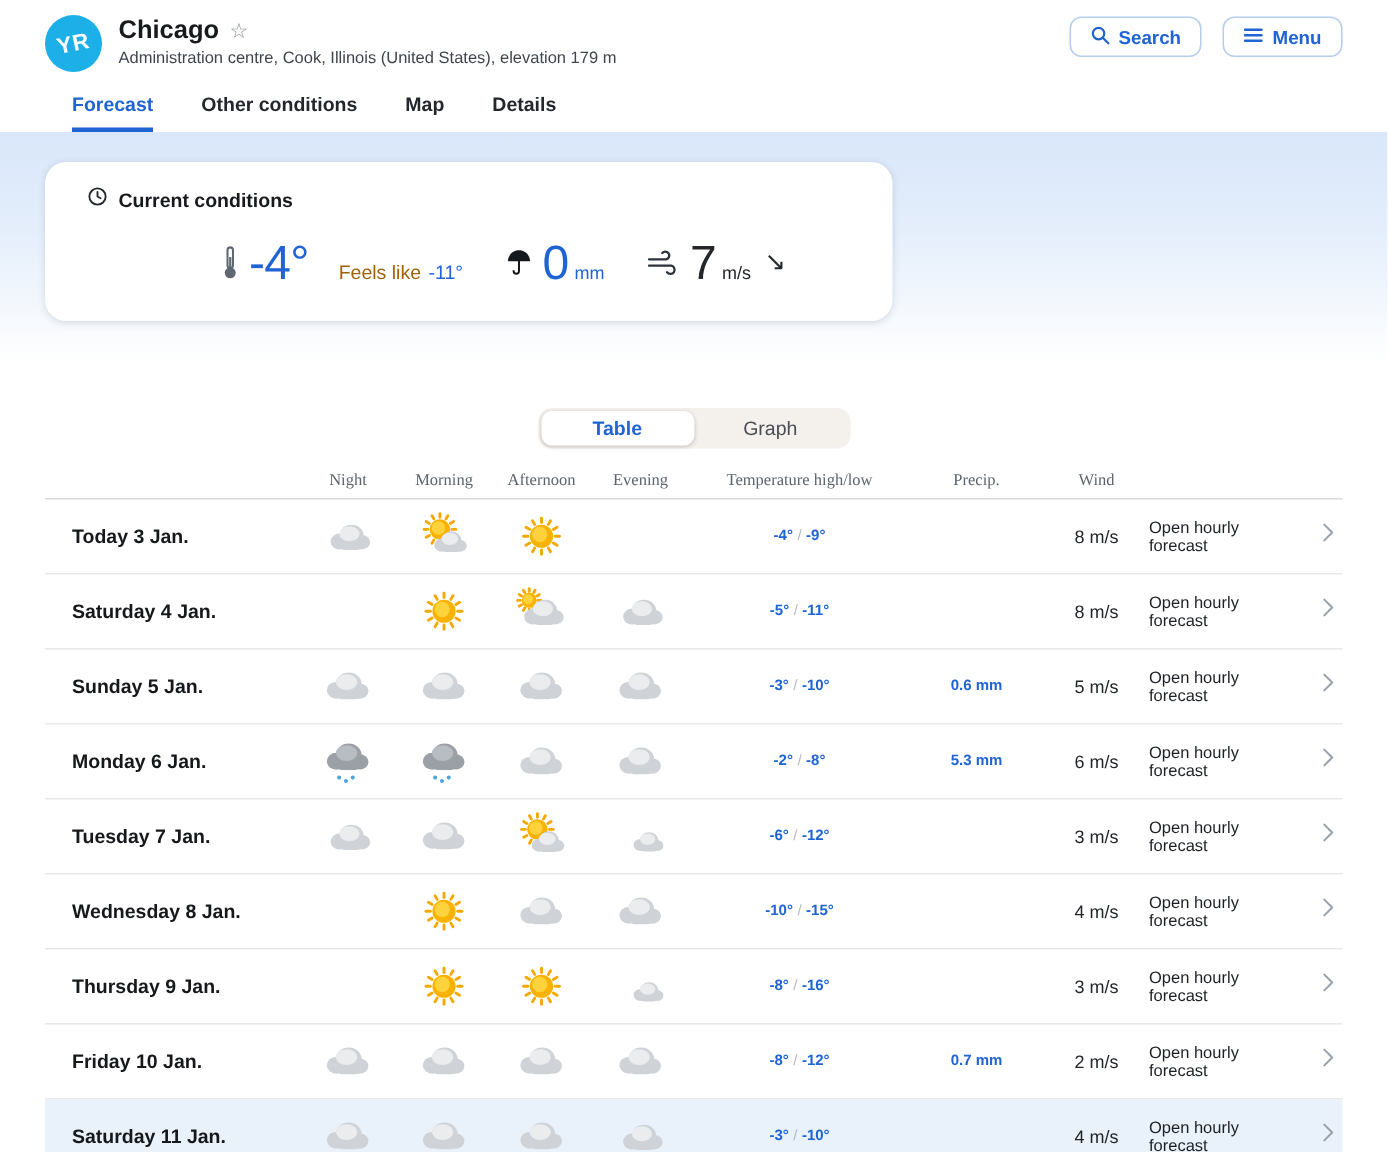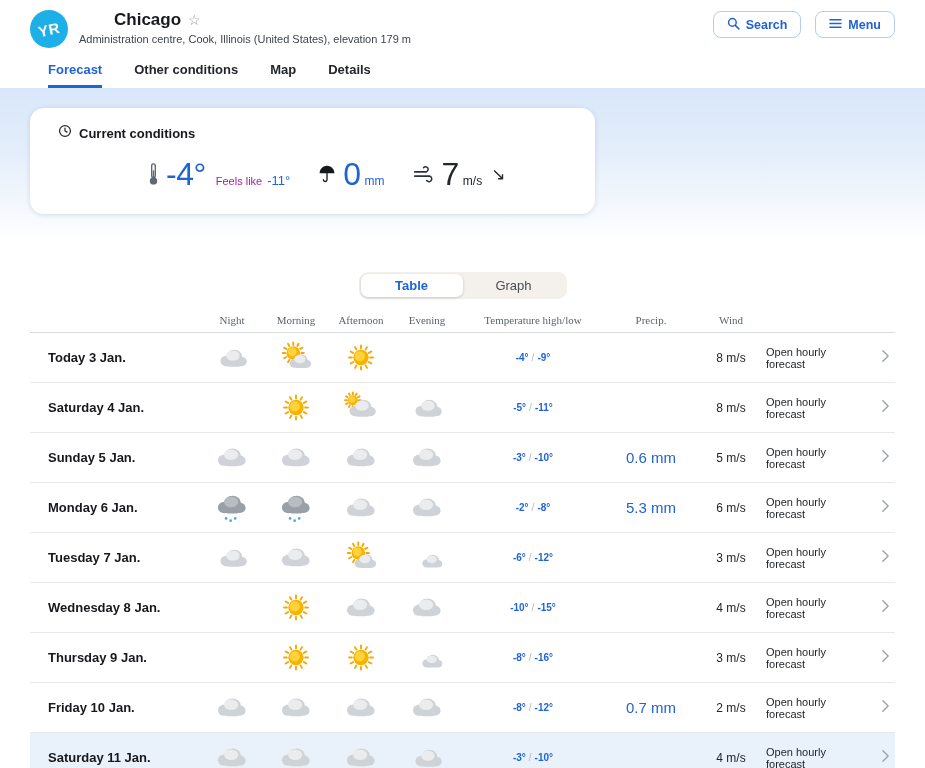--- a/index.html
+++ b/index.html
@@ -6,21 +6,21 @@
   html,body { width:925px; height:768px; overflow:hidden; background:#fff;
     font-family:"Liberation Sans","DejaVu Sans",sans-serif; color:#17191d; }
 
   
   .topbar { display:flex; align-items:flex-start; padding:10px 30px 0 30px; height:56px; }
   .logo { width:38px; height:38px; border-radius:50%; background:#1db0e8; color:#fff;
     display:flex; align-items:center; justify-content:center; flex:0 0 auto; cursor:pointer; }
   .logo span { font-weight:800; font-size:15px; transform:rotate(-12deg); letter-spacing:.5px; }
   .title-block { margin-left:11px; flex:1; }
   .title-row { display:flex; align-items:center; gap:7px; }
-  .title-row h1 { font-size:17px; font-weight:700; color:#17191d;margin-left:35px; }
+  .title-row h1 { font-size:17px; font-weight:700; color:#17191d; }
   .star { color:#8a9099; font-size:14px; cursor:pointer; line-height:1; }
   .subtitle { font-size:11px; color:#3f454c; margin-top:3px; }
   .top-buttons { display:flex; gap:14px; padding-top:1px;margin-left:20px; }
   .top-buttons button { display:flex; align-items:center; gap:6px; height:27px; padding:0 13px;
     background:#fff; border:1.5px solid #b5cdf1; border-radius:8px; color:#2064d4;
     font-family:inherit; font-size:12.5px; font-weight:700; cursor:pointer; }
 
   
   .nav { display:flex; gap:32px; padding:6px 0 0 48px; height:32px; }
   .nav a { font-size:13px; color:#23262b; font-weight:700; text-decoration:none;
@@ -35,21 +35,21 @@
   .card-head { display:flex; align-items:center; gap:7px; }
   .card-head .label { font-size:13px; font-weight:700; color:#17191d; }
   .metrics { display:flex; align-items:center; margin-top:12px; }
   .symbol-slot { margin-left:12px; width:50px; display:flex; justify-content:center; }
   .metric { display:flex; align-items:baseline; margin-left:28px; }
   .metric .micon { align-self:center; display:flex; margin-right:7px; }
   .big { font-size:32px; font-weight:400; letter-spacing:-.5px; }
   .blue { color:#2064d4; }
   .dark { color:#23272c; }
   .unit { font-size:12px; margin-left:4px; font-weight:400; }
-  .feels { font-size:11px; color:#a21caf; margin-left:10px; }
+  .feels { font-size:13px; color:#a16207; margin-left:20px; }
   .feels-val { font-size:13px; color:#2064d4; margin-left:5px; }
   .dir-arrow { font-family:"DejaVu Sans",sans-serif; font-size:17px; color:#23272c; margin-left:9px; align-self:center; }
 
   
   .toggle-row { display:flex; justify-content:center; margin-top:-12px; }
   .toggle { display:flex; background:#f4f0ec; border-radius:9px; padding:2px; width:208px; height:27px;margin-top:32px; }
   .toggle button { flex:1; border:none; border-radius:7px; background:transparent; color:#4a4e54;
     font-family:inherit; font-size:13px; font-weight:500; cursor:pointer; }
   .toggle button.active { background:#fff; color:#2064d4; font-weight:700;
     box-shadow:0 1px 3px rgba(0,0,0,.18); }
@@ -59,21 +59,21 @@
     align-items:center; }
   .ftable { margin:14px 30px 0 30px; width:865px; }
   .thead { height:20px; border-bottom:1px solid #d9dbdd; padding-bottom:5px;font-family:Liberation Serif, serif; }
   .thead span { font-size:11px; color:#5c646d; text-align:center; }
   .trow { height:50px; border-bottom:1px solid #e6e8ea; cursor:pointer; }
   .trow.hl { background:#e9f1fa; }
   .cell-day { font-size:13px; font-weight:700; color:#16181c; padding-left:18px; }
   .cell-icon { display:flex; justify-content:center; }
   .cell-temp { text-align:center; font-size:10px; font-weight:700; color:#2064d4; }
   .cell-temp .sep { color:#b4bac0; font-weight:400; padding:0 3px; }
-  .cell-precip { text-align:center; font-size:15px; font-weight:400; color:#2064d4; }
+  .cell-precip { text-align:center; font-size:10px; font-weight:700; color:#2064d4; }
   .cell-wind { text-align:center; font-size:12px; font-weight:400; color:#22262a; }
   .cell-link { display:flex; align-items:center; justify-content:flex-end; gap:28px; padding-right:5px; }
   .cell-link .lbl { font-size:11px; color:#1d2125; font-weight:500; }
 </style>
 </head>
 <body>
 
 <header class="topbar">
   <div class="logo">
       <span>YR</span>

